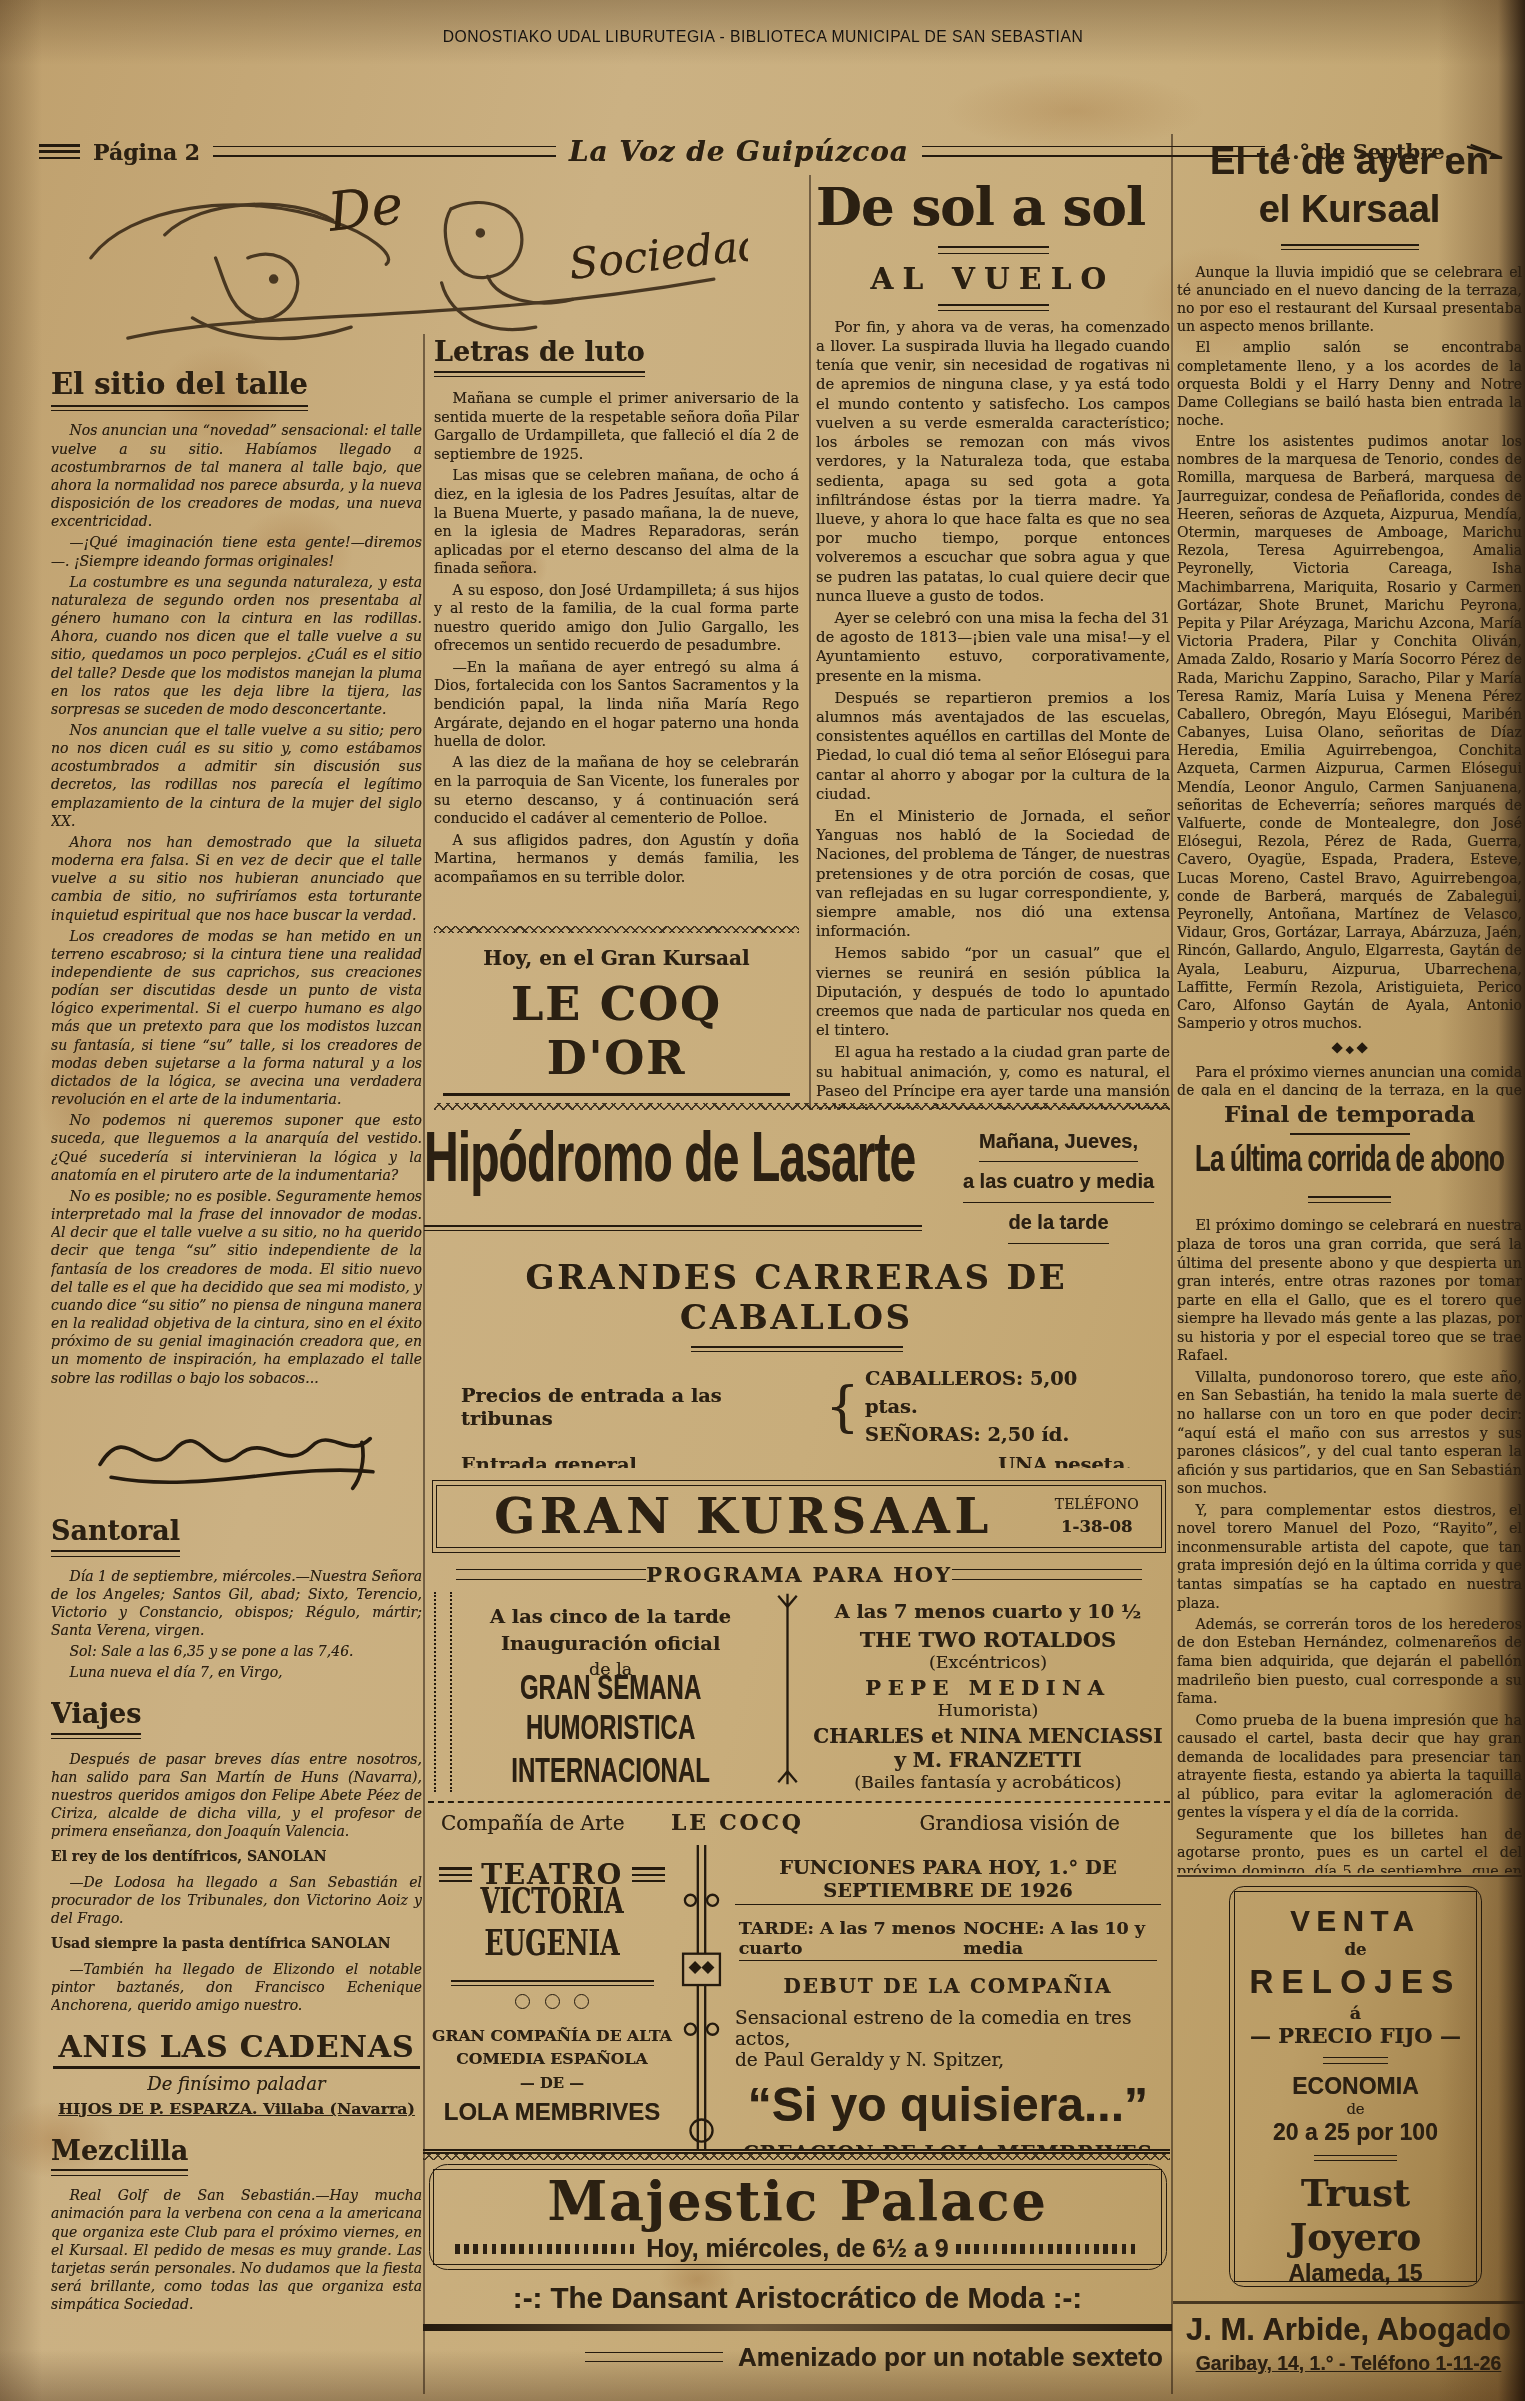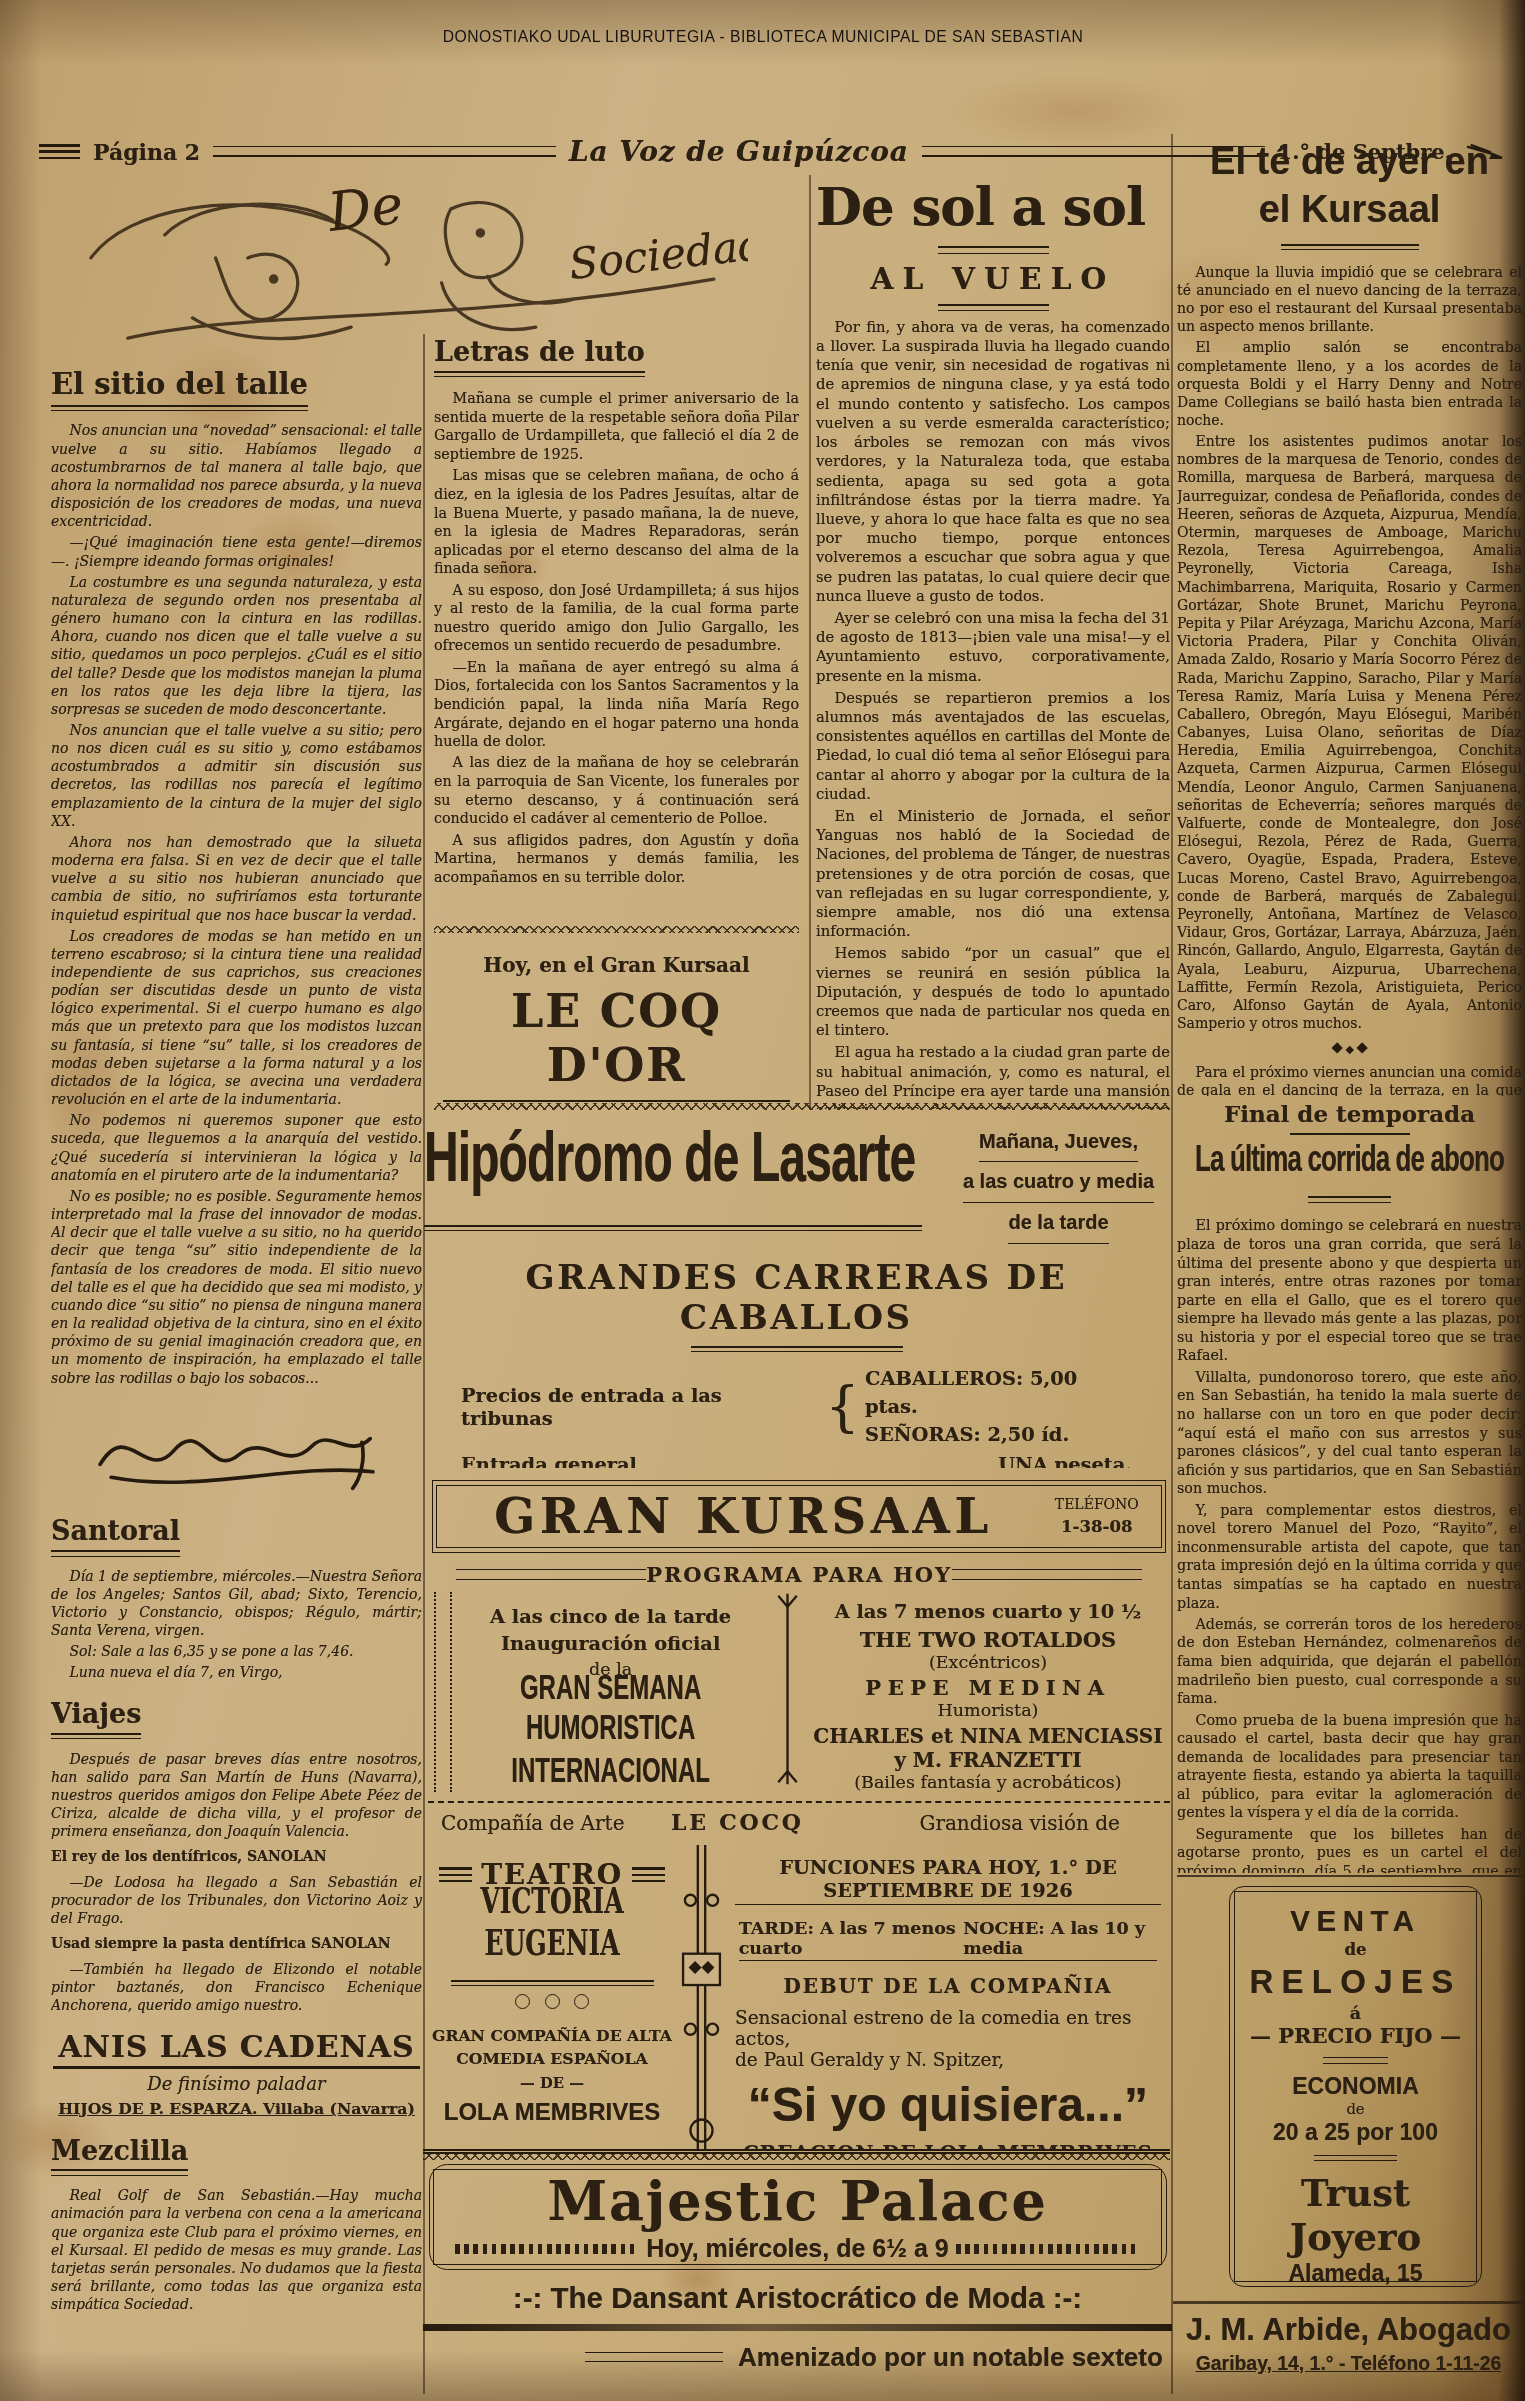--- a/index.html
+++ b/index.html
@@ -161,21 +161,21 @@
         <p class="para">Las misas que se celebren mañana, de ocho á diez, en la iglesia de los Padres Jesuítas, altar de la Buena Muerte, y pasado mañana, la de nueve, en la iglesia de Madres Reparadoras, serán aplicadas por el eterno descanso del alma de la finada señora.</p>
         <p class="para">A su esposo, don José Urdampilleta; á sus hijos y al resto de la familia, de la cual forma parte nuestro querido amigo don Julio Gargallo, les ofrecemos un sentido recuerdo de pesadumbre.</p>
         <p class="para">—En la mañana de ayer entregó su alma á Dios, fortalecida con los Santos Sacramentos y la bendición papal, la linda niña María Rego Argárate, dejando en el hogar paterno una honda huella de dolor.</p>
         <p class="para">A las diez de la mañana de hoy se celebrarán en la parroquia de San Vicente, los funerales por su eterno descanso, y á continuación será conducido el cadáver al cementerio de Polloe.</p>
         <p class="para">A sus afligidos padres, don Agustín y doña Martina, hermanos y demás familia, les acompañamos en su terrible dolor.</p>
       </div>
   </div>
   <div class="zigzag abs" style="left:434px;top:926px;width:365px;"></div>
 
   <div class="col ctr" style="left:434px;top:943px;width:365px;height:159px;">
-    <div class="b" style="font-size:20px;margin-top:10px;">Hoy, en el Gran Kursaal</div>
+    <div class="b" style="font-size:20px;margin-top:3px;">Hoy, en el Gran Kursaal</div>
     <div class="b" style="font-size:46px;letter-spacing:1.8px;margin-top:7.4px;">LE COQ D'OR</div>
     <div style="height:3.7px;background:#241a0e;margin:7.4px 9.2px;"></div>
 
   </div>
   <div class="zigzag abs" style="left:434px;top:1103px;width:736px;"></div>
 
   <div class="col" style="left:424px;top:1116px;width:745px;height:352px;">
     <div style="display:flex;align-items:flex-start;">
       <div style="flex:1;">
         <div class="condensed sans b" style="font-size:48px;letter-spacing:-0.9px;margin-top:26px;">Hipódromo de Lasarte</div>

